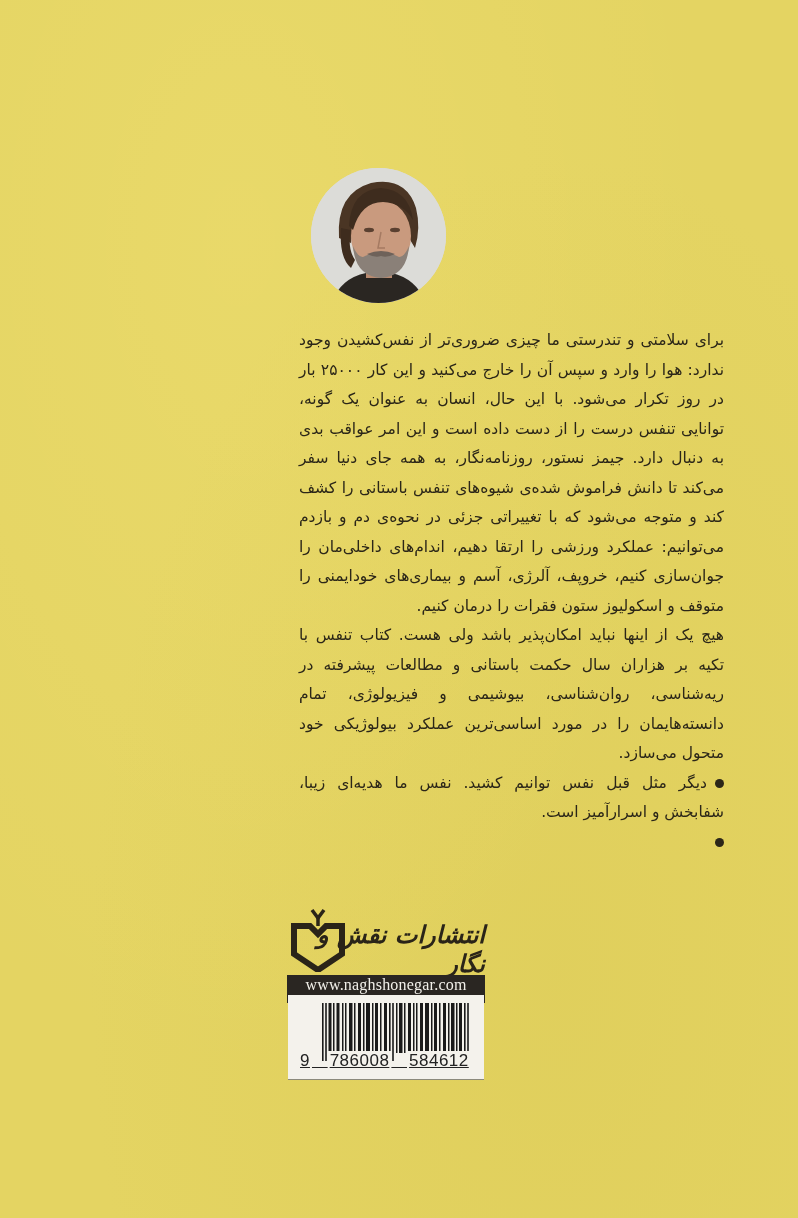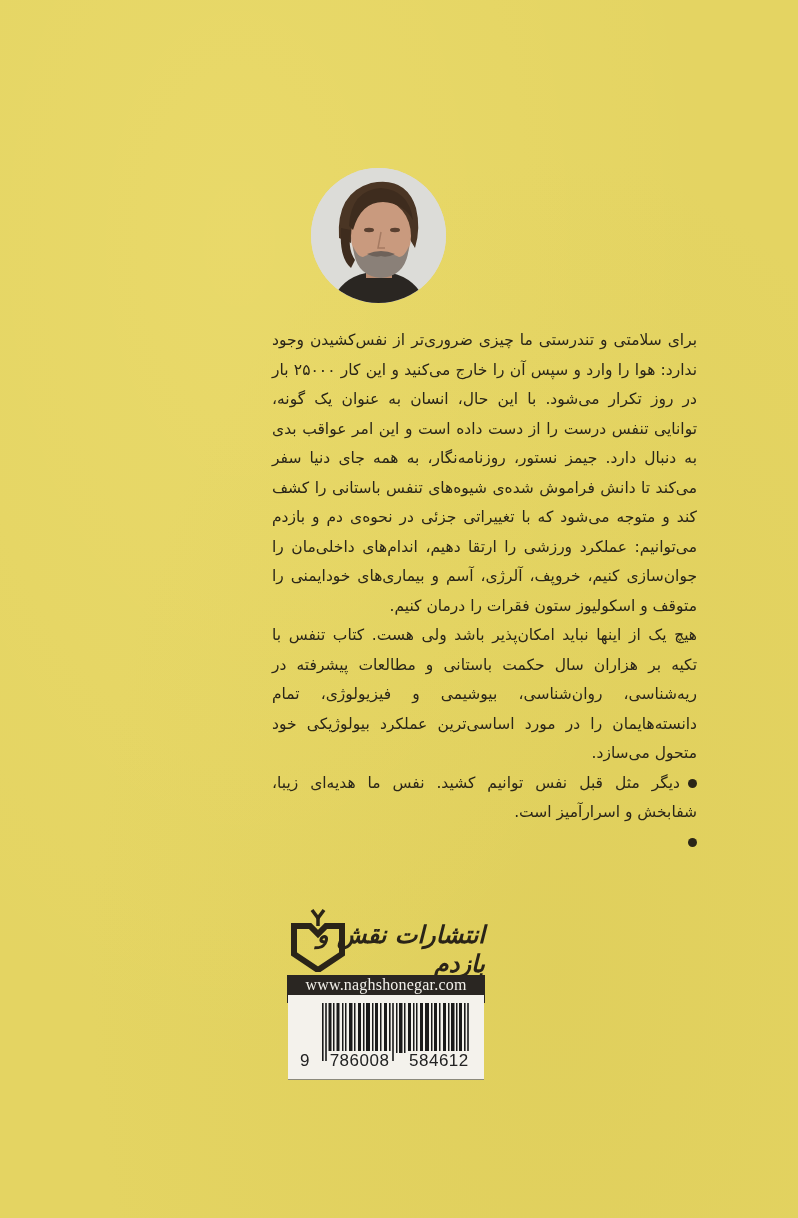--- a/index.html
+++ b/index.html
@@ -33,21 +33,21 @@
       background: #dcdcd8;
       overflow: hidden;
     }
     .author-photo svg {
       width: 100%;
       height: 100%;
       display: block;
     }
     .blurb {
       position: absolute;
-      left: 272px;
+      left: 299px;
       top: 326px;
       width: 425px;
       direction: rtl;
       text-align: justify;
       font-size: 15.5px;
       line-height: 29.5px;
       color: #2b2618;
     }
     .blurb p {
       margin: 0;
@@ -121,20 +121,21 @@
     }
     .barcode-digits {
       position: absolute;
       left: 10px;
       top: 56px;
       font-family: "Liberation Sans", sans-serif;
       font-size: 17px;
       color: #222;
       white-space: pre;
       letter-spacing: 0.5px;
+      text-decoration: underline;
     }
     .barcode-digits span {
       background: #f4f2ec;
       padding: 0 2px;
     }
   </style>
 </head>
 <body>
 
 <div class="cover"></div>
@@ -178,21 +179,21 @@
 </div>
 
 <div class="publisher">
   <svg class="publisher-logo" viewBox="0 0 56 64">
 
     <path d="M22 2 L28 10 L34 2" stroke="#2a2418" stroke-width="3.5" fill="none"></path>
     <line x1="28" y1="10" x2="28" y2="18" stroke="#2a2418" stroke-width="3.5"></line>
 
     <path d="M4 18 L20 18 L28 26 L36 18 L52 18 L52 46 L28 62 L4 46 Z" stroke="#2a2418" stroke-width="6" fill="none" stroke-linejoin="miter"></path>
   </svg>
-  <div class="publisher-name">انتشارات نقش و بازدم</div>
+  <div class="publisher-name">انتشارات نقش و نگار</div>
 </div>
 
 <div class="website">www.naghshonegar.com</div>
 
 <div class="barcode-box">
   <svg class="barcode-bars" viewBox="0 0 150 58" preserveAspectRatio="none">
     <g fill="#1a1a1a">
       <rect x="0" y="0" width="1.6" height="58"></rect>
       <rect x="3.2" y="0" width="1.6" height="58"></rect>
       <rect x="6.5" y="0" width="3" height="50"></rect>

